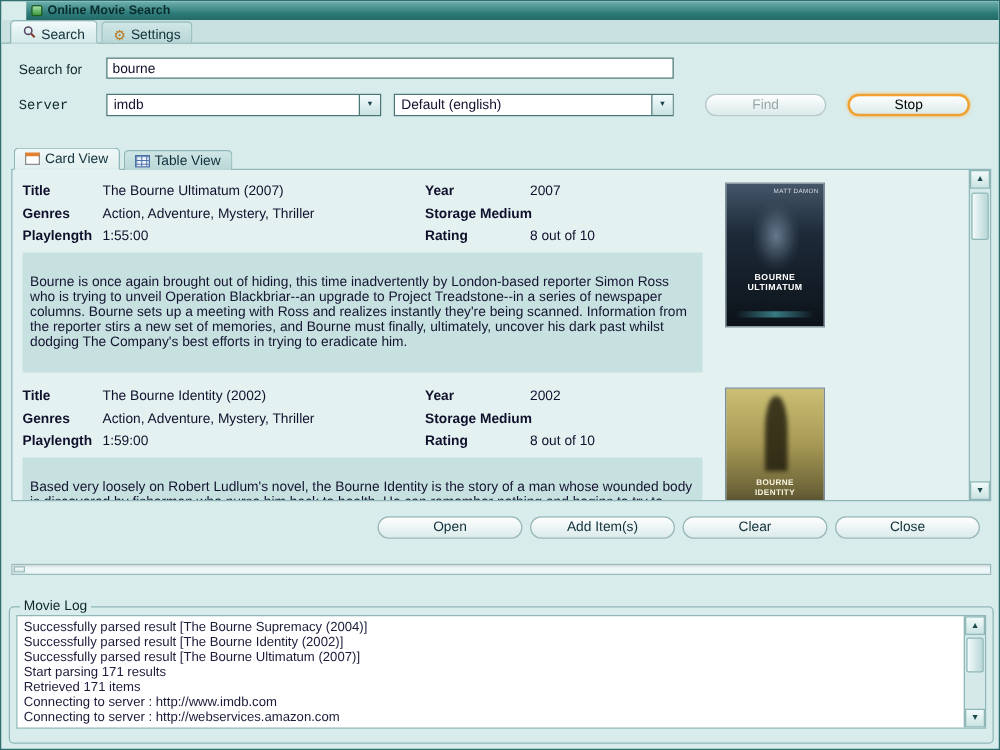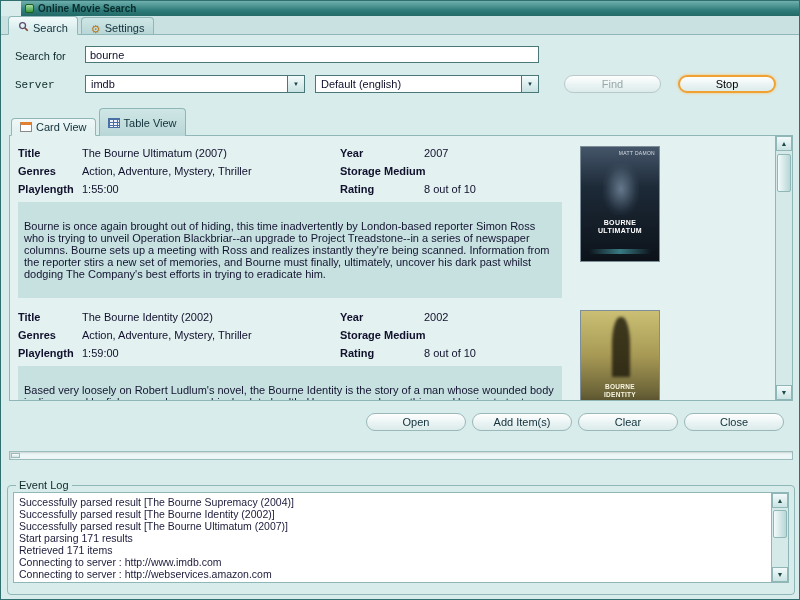--- a/index.html
+++ b/index.html
@@ -37,21 +37,21 @@
 
   .pill { height:18px; border-radius:9px; border:1px solid #9ab8b8; cursor:default;
     background:linear-gradient(#ffffff,#eaf3f3 55%, #dcebeb); font-family:inherit; font-size:11px; color:#10303a; }
   .pill.abs { position:absolute; }
   .pill.disabled { color:#98a8a8; border-color:#b9c9c9; }
   .pill.focus-orange { border:2px solid #f0a132; box-shadow:0 0 3px #f7c06a; color:#000; }
 
   
   .vtabbar { position:absolute; top:117px; left:10px; height:18px; display:flex; gap:3px;
     align-items:flex-end; z-index:2; }
-  .vtab { position:relative; height:28px; display:flex; align-items:center; gap:4px; padding:0 8px;
+  .vtab { position:relative; height:16px; display:flex; align-items:center; gap:4px; padding:0 8px;
     font-size:11px; color:#11303a; border:1px solid #8fb7b7; border-bottom:none;
     border-radius:4px 4px 0 0; background:linear-gradient(#cfe6e6,#b9d6d6); }
   .vtab.selected { height:18px; background:linear-gradient(#f0f8f8,#e3f1f1 80%);
     border-bottom:1px solid #e3f1f1; }
   .icon-card { width:12px; height:10px; background:#fff; border:1px solid #8a8a8a;
     border-top:3px solid #e08030; display:inline-block; }
   .icon-table { width:12px; height:10px; display:inline-block; border:1px solid #4a6fa5; background-color:#eef4ff;
     background-image:linear-gradient(#4a6fa5 1px, transparent 1px), linear-gradient(90deg,#4a6fa5 1px, transparent 1px);
     background-size:4px 3px; }
 
@@ -91,21 +91,21 @@
   .sb-btn { height:15px; border:1px solid #8fb7b7; background:linear-gradient(#f2fafa,#cbe3e3);
     display:flex; align-items:center; justify-content:center; font-size:7px; color:#1c4a4a; }
   .sb-track { flex:1; position:relative; }
   .sb-thumb { position:absolute; left:1px; right:1px; border:1px solid #8fb7b7; border-radius:2px;
     background:linear-gradient(90deg,#f2fafa,#b9d6d6); }
   .thumb-results { top:3px; height:38px; }
   .thumb-log { top:2px; height:28px; }
 
   
   .action-row { position:absolute; top:412px; left:0; right:15px; display:flex; justify-content:flex-end; gap:6px; }
-  .action-row .pill { width:100px; }
+  .action-row .pill { width:116px; }
   .progress { position:absolute; left:8px; top:450px; width:784px; height:9px;
     border:1px solid #9bbcbc; background:#eef7f7; box-shadow:inset 1px 1px 2px rgba(0,0,0,.15); }
   .progress-chunk { position:absolute; left:1px; top:1px; bottom:1px; width:9px;
     border:1px solid #9bbcbc; background:linear-gradient(#fdfefe,#cfe6e6); }
 
   
   .event-log { position:absolute; left:6px; top:478px; width:788px; height:116px;
     border:1px solid #8fb7b7; border-radius:4px; }
   .event-log legend { font-size:11px; color:#0e2a2a; margin-left:8px; padding:0 3px; }
   .log-box { margin:1px 5px 0 5px; height:91px; background:#fff; border:1px solid #8fb7b7; display:flex; }
@@ -239,21 +239,21 @@
     <button class="pill">Add Item(s)</button>
     <button class="pill">Clear</button>
     <button class="pill">Close</button>
   </div>
 
   <div class="progress">
     <div class="progress-chunk"></div>
   </div>
 
   <fieldset class="event-log">
-    <legend>Event Log</legend>
+    <legend>Movie Log</legend>
     <div class="log-box">
       <div class="log-lines">
         <div>Successfully parsed result [The Bourne Supremacy (2004)]</div>
         <div>Successfully parsed result [The Bourne Identity (2002)]</div>
         <div>Successfully parsed result [The Bourne Ultimatum (2007)]</div>
         <div>Start parsing 171 results</div>
         <div>Retrieved 171 items</div>
         <div>Connecting to server : http://www.imdb.com</div>
         <div>Connecting to server : http://webservices.amazon.com</div>
       </div>

